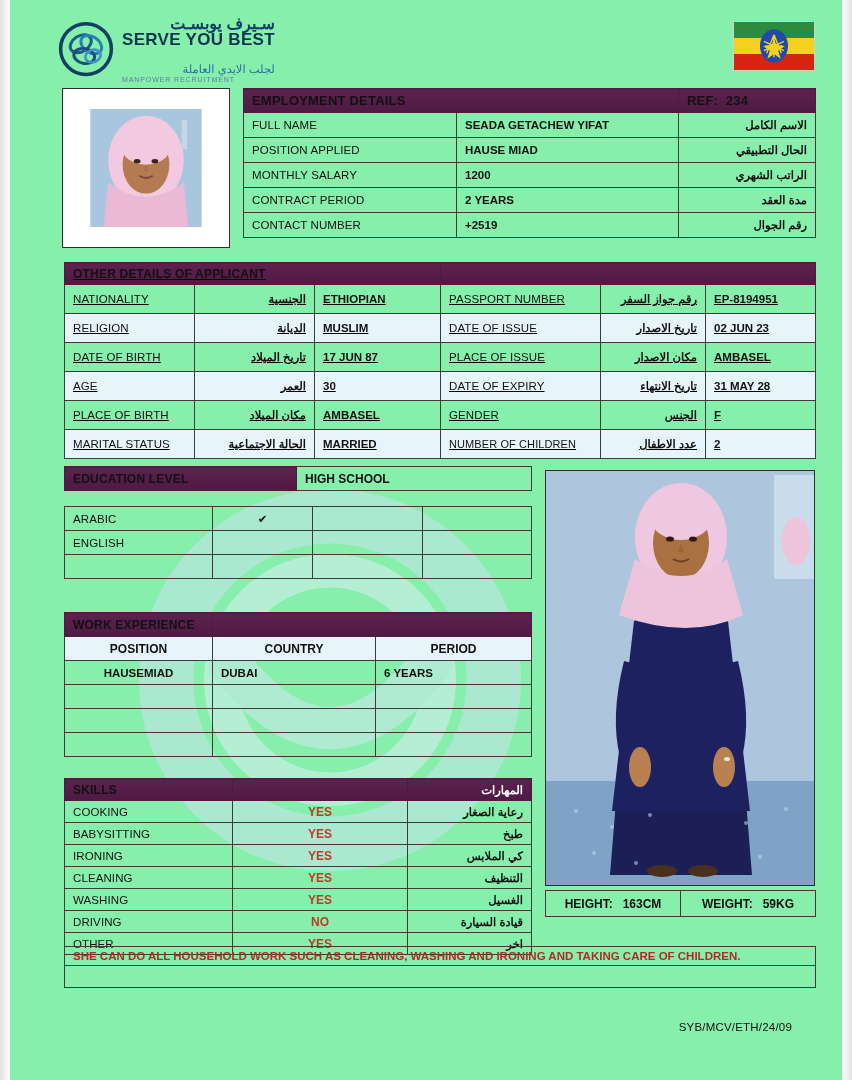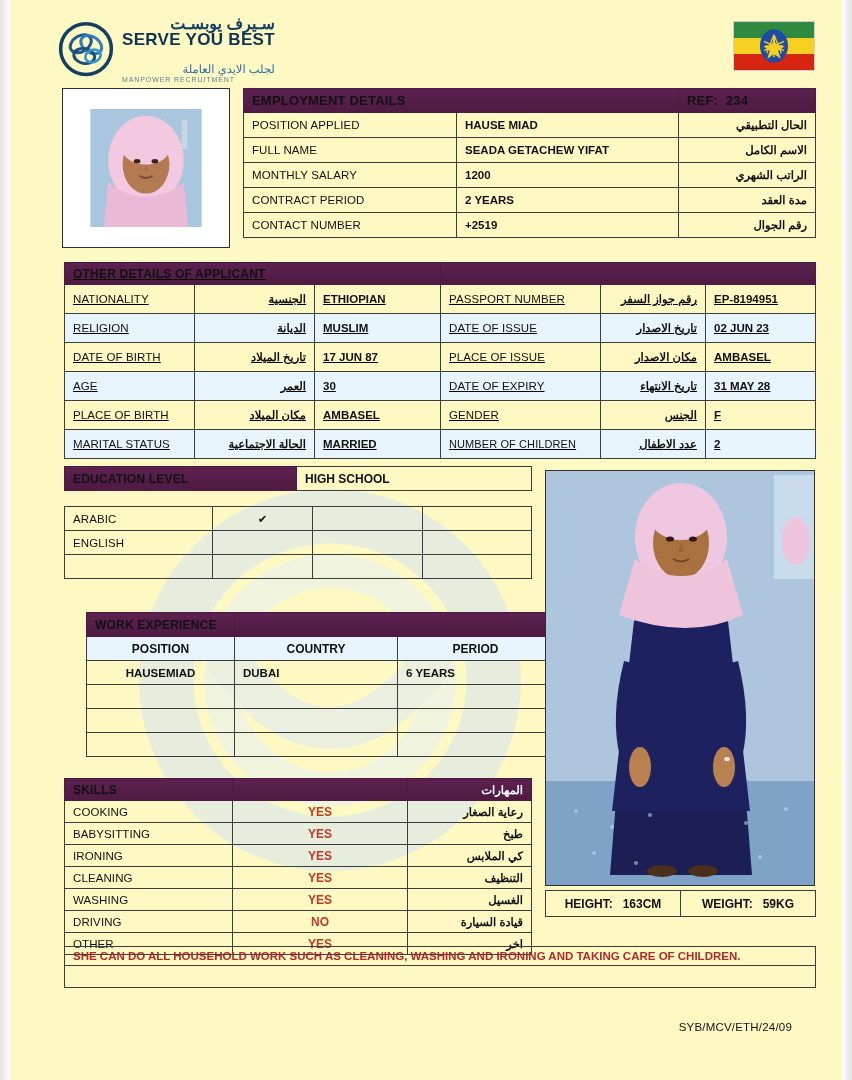--- a/index.html
+++ b/index.html
@@ -4,21 +4,21 @@
 <style>
   * { box-sizing: border-box; margin: 0; padding: 0; }
   html, body {
     width: 852px; height: 1080px;
     background: #f0f0f0;
     font-family: "Liberation Sans", sans-serif;
   }
   .page {
     position: relative;
     width: 852px; height: 1080px;
-    background: #fef9c3;
+    background: #86efac;
     overflow: hidden;
   }
   
   .page-edge-l, .page-edge-r {
     position: absolute; top: 0; bottom: 0; width: 10px;
     background: linear-gradient(90deg,#e2e2e2,#ffffff);
   }
   .page-edge-l { left: 0; }
   .page-edge-r { right: 0; background: linear-gradient(270deg,#e2e2e2,#ffffff); }
 
@@ -87,21 +87,21 @@
   .education { position: absolute; left: 64px; top: 466px; width: 467px; }
   .education td { height: 24px; }
 
   
   .language { position: absolute; left: 64px; top: 506px; width: 467px; }
   .language td { height: 24px; }
   .language .band td { font-size: 12px; border-color: #4e1a43; }
   .chk { color: #111; font-size: 13px; text-align: center; }
 
   
-  .work { position: absolute; left: 64px; top: 612px; width: 467px; margin-left: 22px; }
+  .work { position: absolute; left: 64px; top: 612px; width: 467px; }
   .work td { height: 24px; }
   .work .colhead { text-align: center; font-weight: bold; font-size: 12px; }
 
   
   .skills { position: absolute; left: 64px; top: 778px; width: 467px; }
   .skills td { height: 22px; }
   .skills .yn { text-align: center; font-weight: bold; font-size: 12px; color: #c0392b; }
 
   
   .remarks { position: absolute; left: 64px; top: 946px; width: 751px; }
@@ -188,28 +188,28 @@
       </colgroup>
     <tbody>
       <tr class="hdr-row">
         <td class="band" colspan="2">EMPLOYMENT DETAILS</td>
         <td class="band">
           <span>REF:</span>&nbsp;
           <span>234</span>
         </td>
       </tr>
       <tr>
+        <td class="lbl">FULL NAME</td>
+        <td class="val">SEADA  GETACHEW  YIFAT</td>
+        <td class="ar">الاسم الكامل</td>
+      </tr>
+      <tr>
         <td class="lbl">POSITION APPLIED</td>
         <td class="val">HAUSE MIAD</td>
         <td class="ar">الحال التطبيقي</td>
-      </tr>
-      <tr>
-        <td class="lbl">FULL NAME</td>
-        <td class="val">SEADA  GETACHEW  YIFAT</td>
-        <td class="ar">الاسم الكامل</td>
       </tr>
       <tr>
         <td class="lbl">MONTHLY SALARY</td>
         <td class="val">1200</td>
         <td class="ar">الراتب الشهري</td>
       </tr>
       <tr>
         <td class="lbl">CONTRACT PERIOD</td>
         <td class="val">2 YEARS</td>
         <td class="ar">مدة العقد</td>

